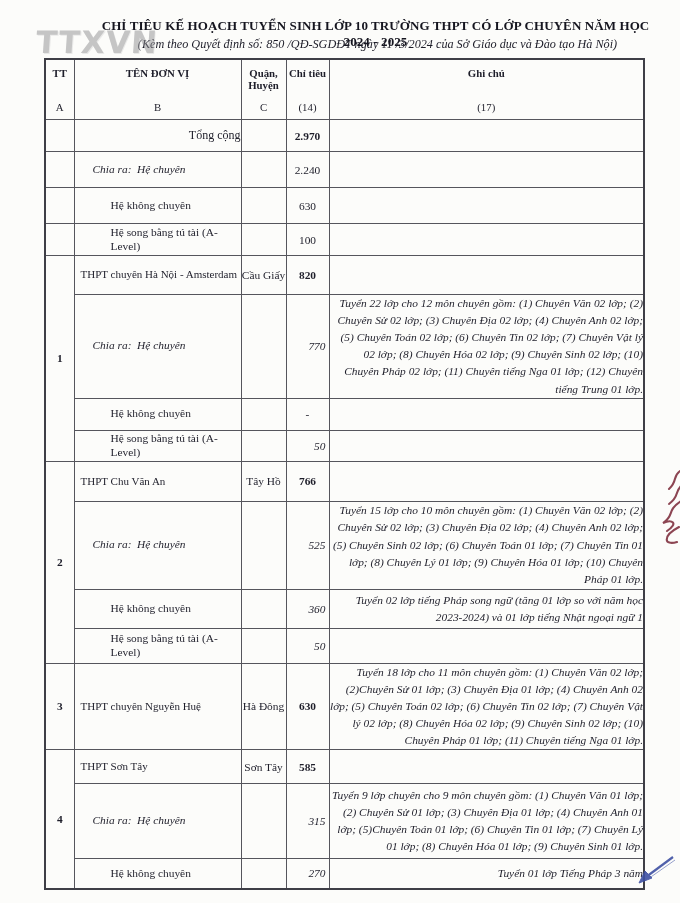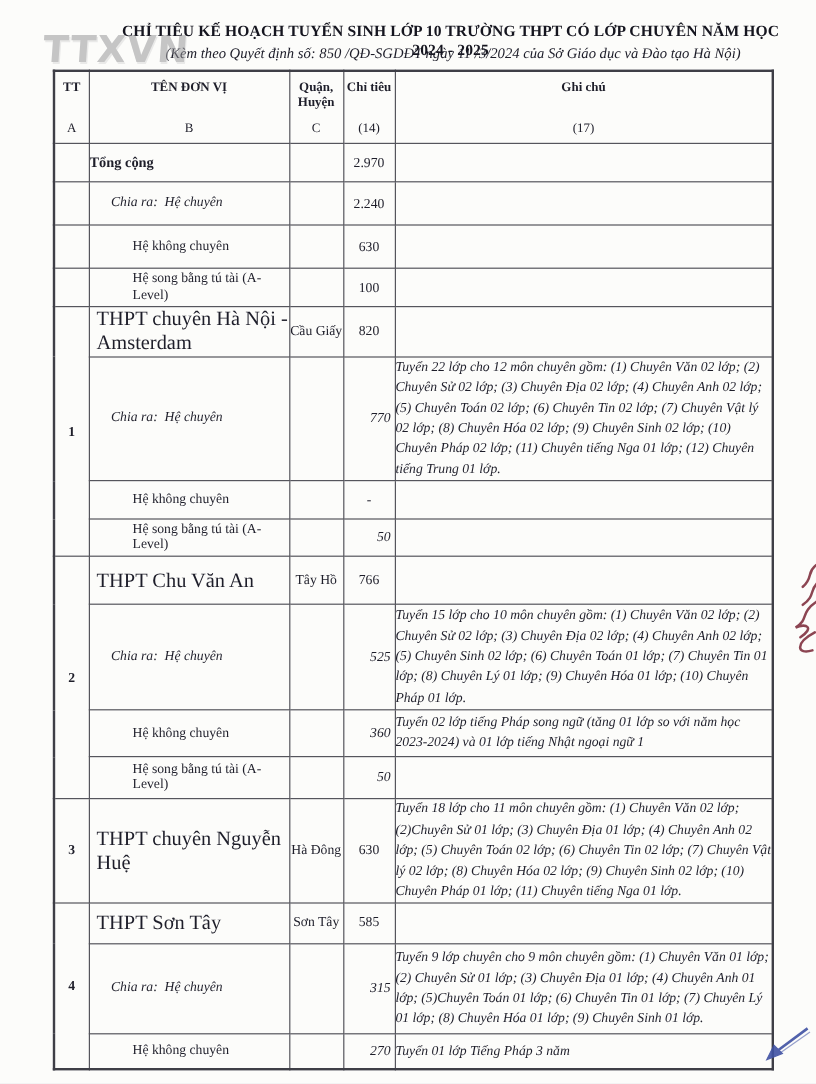--- a/index.html
+++ b/index.html
@@ -47,31 +47,31 @@
     color:#1e1e2a;
     overflow:hidden;
     padding:0;
   }
   th.hcell{font-weight:bold;height:59px;padding:0;}
   .hwrap{display:flex;flex-direction:column;justify-content:space-between;align-items:center;height:100%;padding:7px 0 6px 0;box-sizing:border-box;}
   .h-label{font-size:10.8px;font-weight:bold;white-space:pre-line;line-height:1.15;text-align:center;}
   .h-code{font-size:10.8px;font-weight:normal;}
   td.tt{text-align:center;font-weight:bold;font-size:11.5px;}
   td.name{white-space:pre-wrap;line-height:1.2;}
-  td.name.total{font-weight:bold;text-align:left;font-size:12px;}
-  td.name.school{padding-left:6px;font-size:17px;}
+  td.name.total{font-weight:normal;text-align:right;font-size:12px;}
+  td.name.school{padding-left:6px;font-size:11px;}
   td.name.sub{font-style:italic;padding-left:18px;}
   td.name.sub2{padding-left:36px;}
   td.district{text-align:center;font-size:11.2px;}
   td.quota{text-align:center;font-size:11.5px;}
-  td.quota.bold{font-weight:normal;}
+  td.quota.bold{font-weight:bold;}
   td.quota.italic{font-style:italic;text-align:right;padding-right:3px;font-family:Liberation Serif, serif;}
   td.note{
     font-style:italic;font-size:9.7px;line-height:1.5;
-    padding:3px 8px 3px 7px;color:#26263a;vertical-align:middle;
+    padding:3px 8px 3px 7px;color:#26263a;vertical-align:middle;text-align:right;
   }
   
   .sig-mark{position:absolute;left:651px;top:466px;z-index:4;}
   .check-arrow{position:absolute;left:618px;top:848px;z-index:4;}
 </style>
 </head>
 <body>
 
 <div id="page">
 

